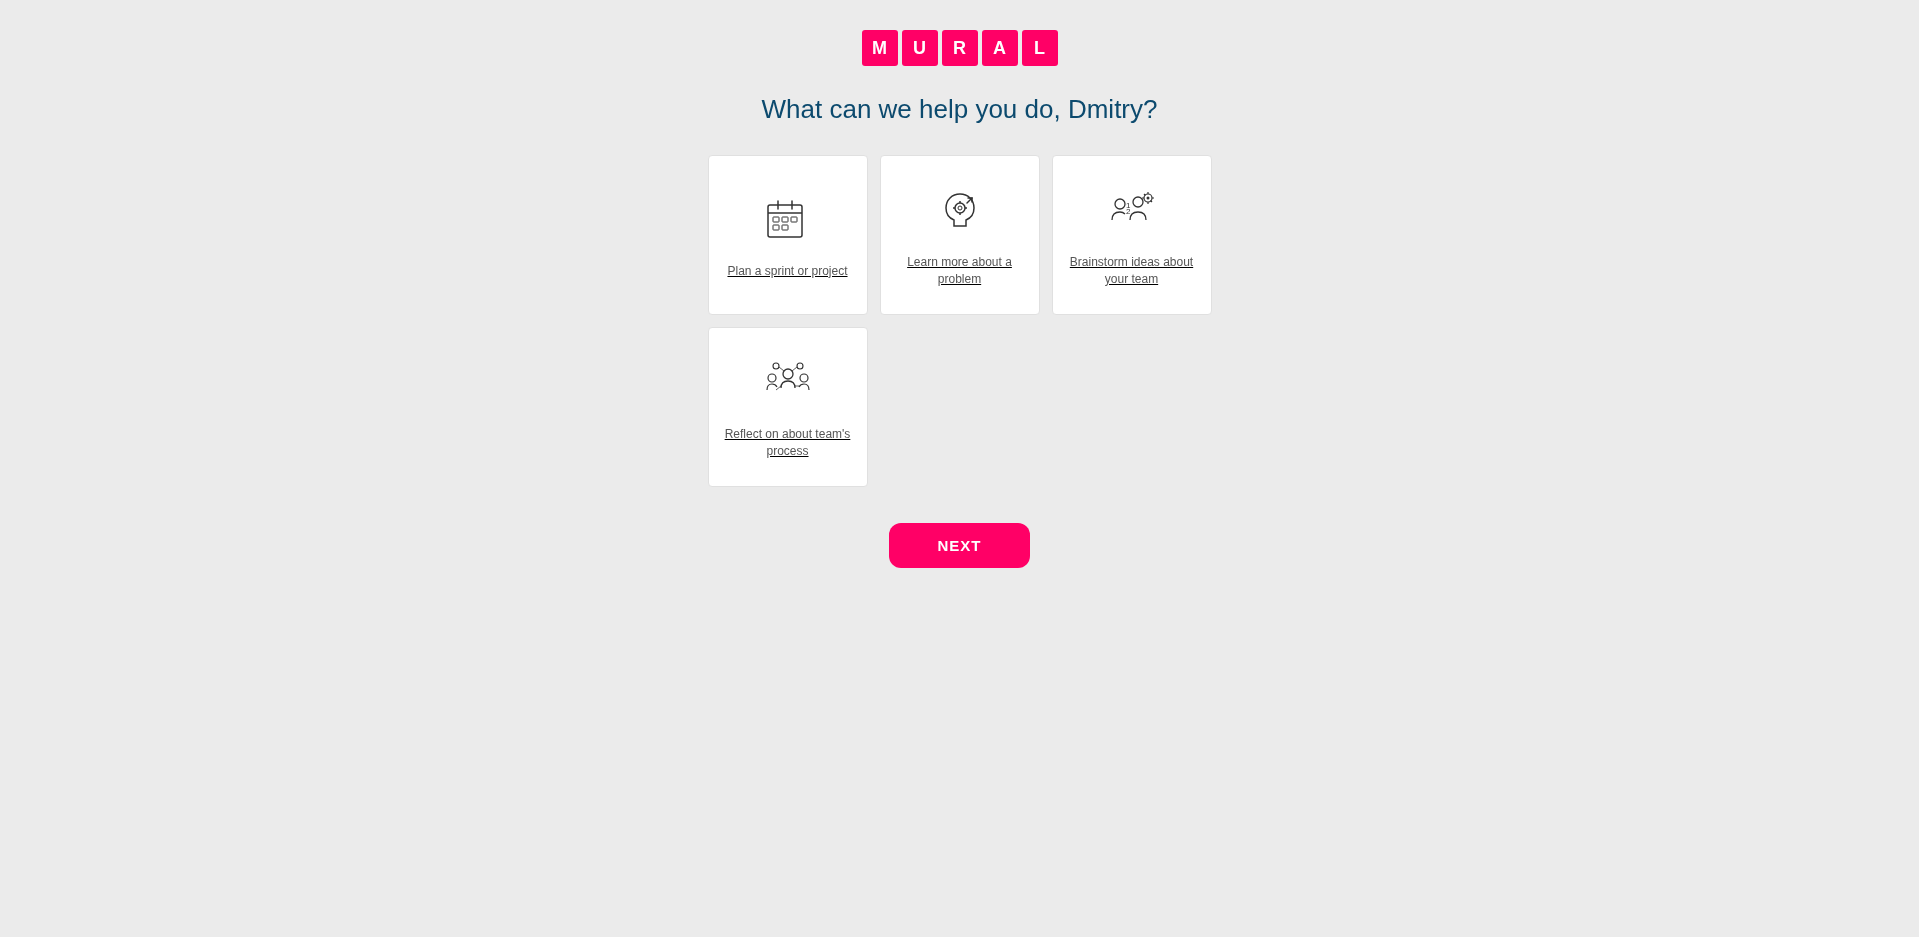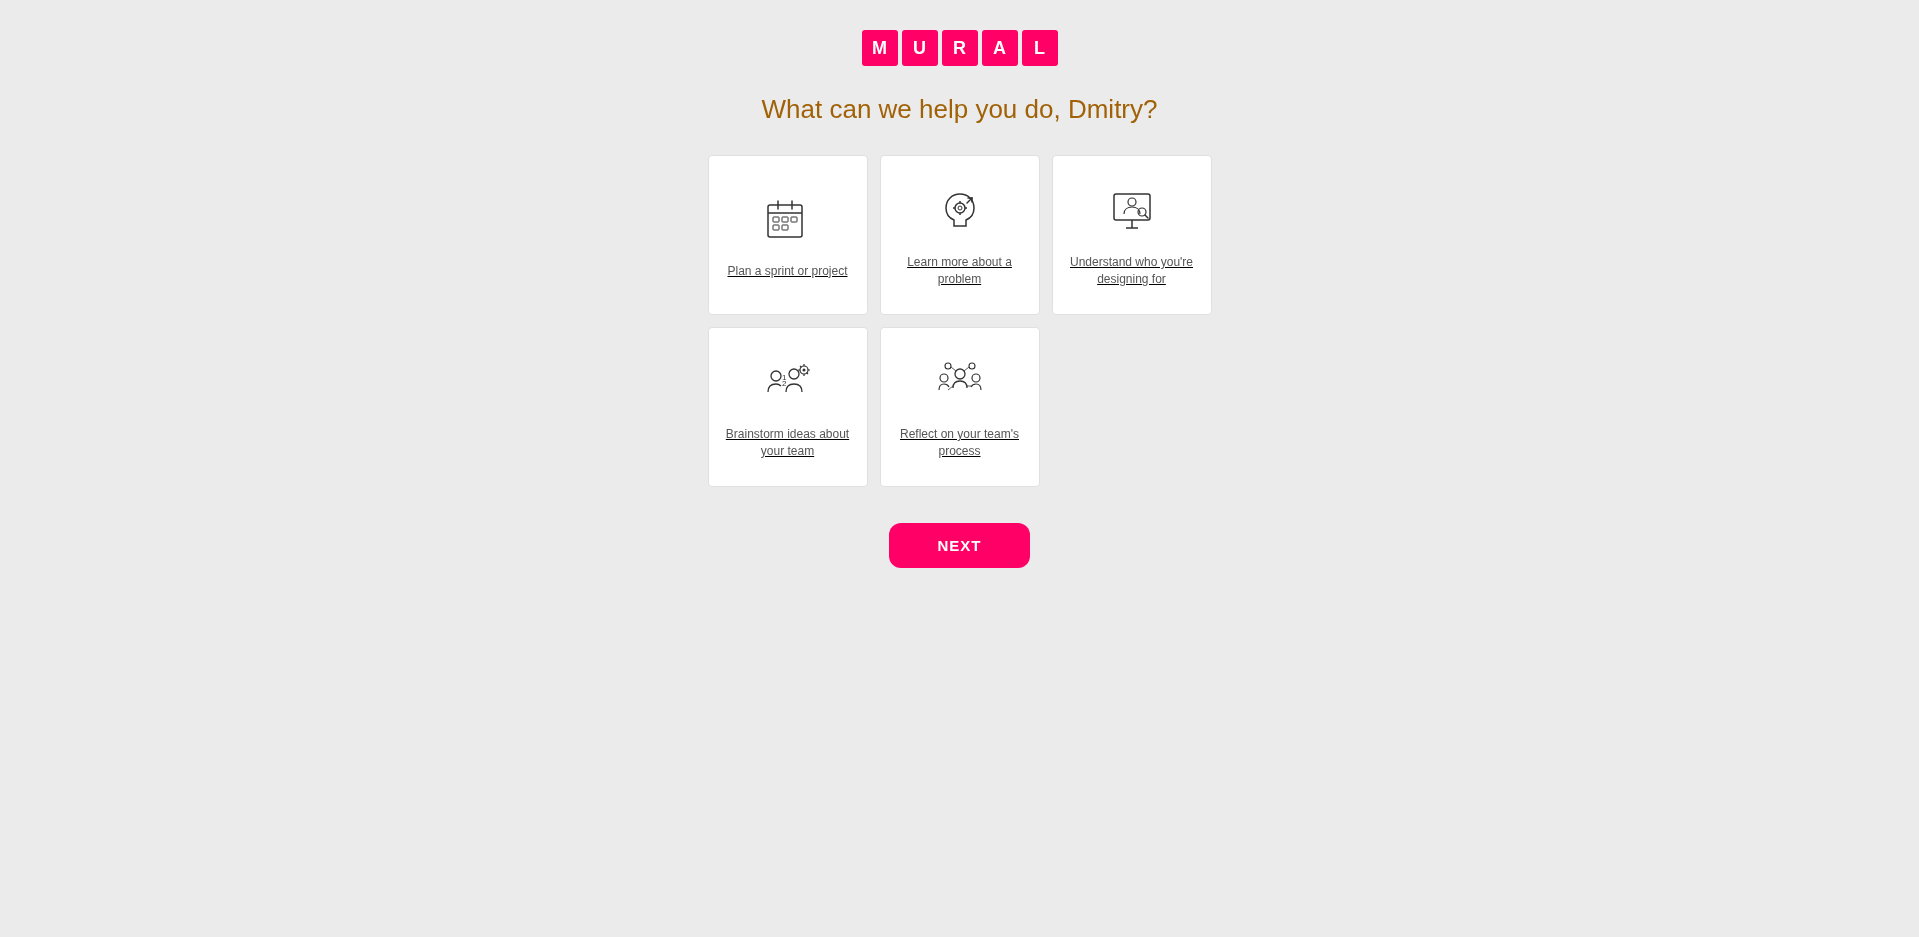--- a/index.html
+++ b/index.html
@@ -35,21 +35,21 @@
       display: flex;
       align-items: center;
       justify-content: center;
       border-radius: 3px;
       letter-spacing: 0;
     }
 
     .page-title {
       font-size: 26px;
       font-weight: 400;
-      color: #a16207;
+      color: #0c4a6e;
       margin-bottom: 30px;
       text-align: left;
     }
 
     .cards-grid {
       display: grid;
       grid-template-columns: repeat(3, 160px);
       grid-template-rows: repeat(2, 160px);
       gap: 12px;
       text-decoration: underline;
@@ -153,38 +153,20 @@
         <line x1="21" y1="24" x2="23" y2="24" stroke="#333" stroke-width="1.5"></line>
         <line x1="33" y1="24" x2="35" y2="24" stroke="#333" stroke-width="1.5"></line>
 
         <path d="M36 14 L40 14 L40 18" stroke="#333" stroke-width="1.5" fill="none" stroke-linecap="round"></path>
         <line x1="35" y1="19" x2="40" y2="14" stroke="#333" stroke-width="1.5" stroke-linecap="round"></line>
       </svg>
     </div>
     <span class="card-label">Learn more about a problem</span>
   </div>
 
-  <div class="card">
-    <div class="card-icon">
-      <svg viewBox="0 0 56 56" fill="none" xmlns="http://www.w3.org/2000/svg">
-
-        <rect x="10" y="10" width="36" height="26" rx="2" stroke="#333" stroke-width="1.5" fill="none"></rect>
-
-        <line x1="28" y1="36" x2="28" y2="44" stroke="#333" stroke-width="1.5"></line>
-        <line x1="22" y1="44" x2="34" y2="44" stroke="#333" stroke-width="1.5"></line>
-
-        <circle cx="28" cy="18" r="4" stroke="#333" stroke-width="1.2" fill="none"></circle>
-        <path d="M20 30 C20 25 24 23 28 23 C32 23 36 25 36 30" stroke="#333" stroke-width="1.2" fill="none"></path>
-
-        <circle cx="38" cy="28" r="4" stroke="#333" stroke-width="1.2" fill="none"></circle>
-        <line x1="41" y1="31" x2="44" y2="34" stroke="#333" stroke-width="1.5" stroke-linecap="round"></line>
-      </svg>
-    </div>
-    <span class="card-label">Understand who you're designing for</span>
-  </div>
 
   <div class="card">
     <div class="card-icon">
       <svg viewBox="0 0 56 56" fill="none" xmlns="http://www.w3.org/2000/svg">
 
         <circle cx="16" cy="20" r="5" stroke="#333" stroke-width="1.3" fill="none"></circle>
         <path d="M8 36 C8 30 12 28 16 28 C18 28 20 29 21 30" stroke="#333" stroke-width="1.3" fill="none"></path>
 
         <circle cx="34" cy="18" r="5" stroke="#333" stroke-width="1.3" fill="none"></circle>
         <path d="M26 36 C26 30 30 28 34 28 C38 28 42 30 42 36" stroke="#333" stroke-width="1.3" fill="none"></path>
@@ -223,18 +205,18 @@
         <circle cx="16" cy="10" r="3" stroke="#333" stroke-width="1.1" fill="none"></circle>
 
         <circle cx="40" cy="10" r="3" stroke="#333" stroke-width="1.1" fill="none"></circle>
 
         <line x1="19" y1="11" x2="24" y2="15" stroke="#333" stroke-width="0.8"></line>
         <line x1="37" y1="11" x2="32" y2="15" stroke="#333" stroke-width="0.8"></line>
         <line x1="16" y1="34" x2="21" y2="30" stroke="#333" stroke-width="0.8"></line>
         <line x1="39" y1="30" x2="35" y2="30" stroke="#333" stroke-width="0.8"></line>
       </svg>
     </div>
-    <span class="card-label">Reflect on your team's process</span>
+    <span class="card-label">Reflect on about team's process</span>
   </div>
 
 </div>
 
 <button class="next-button">NEXT</button>
 
 </body></html>

